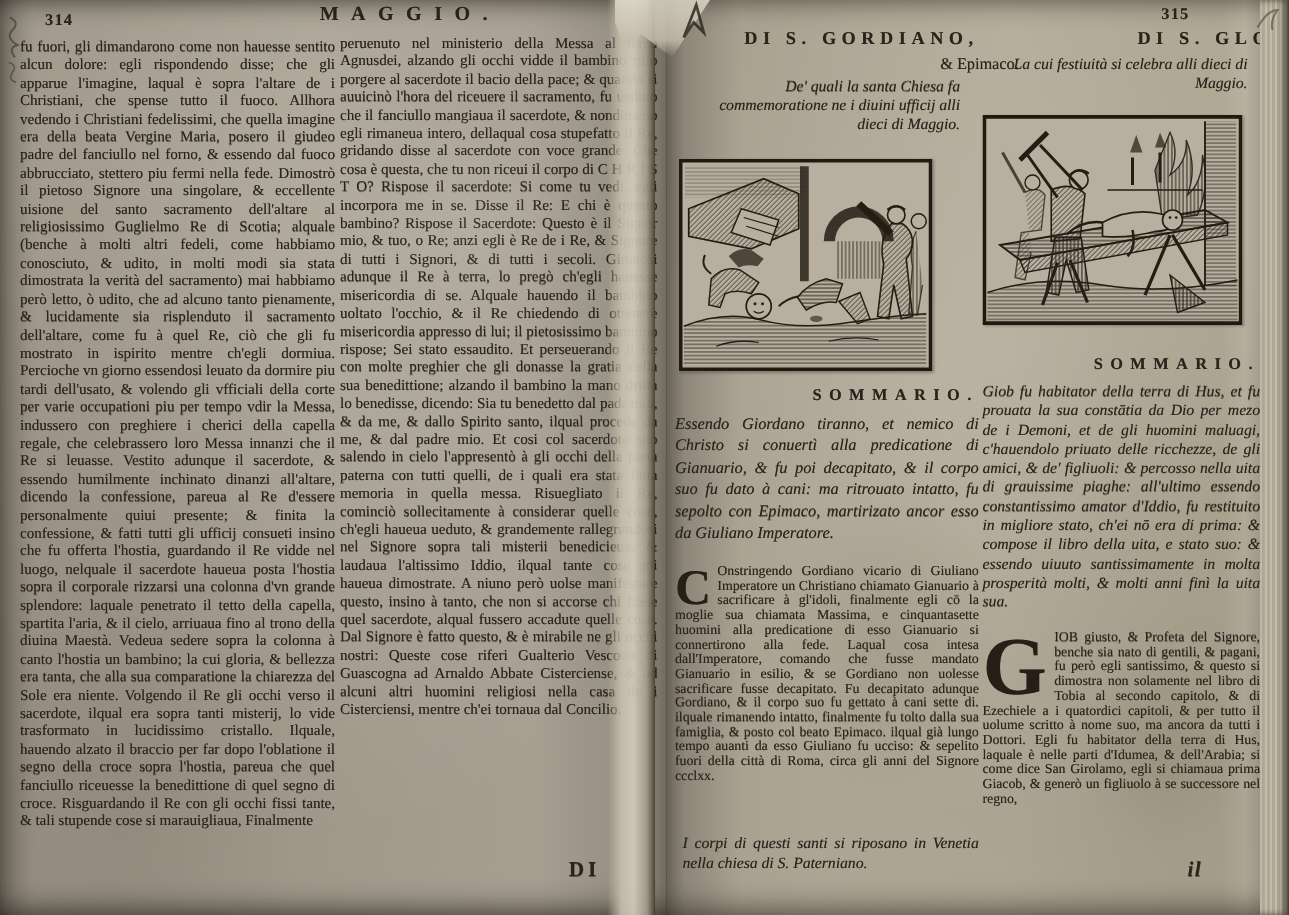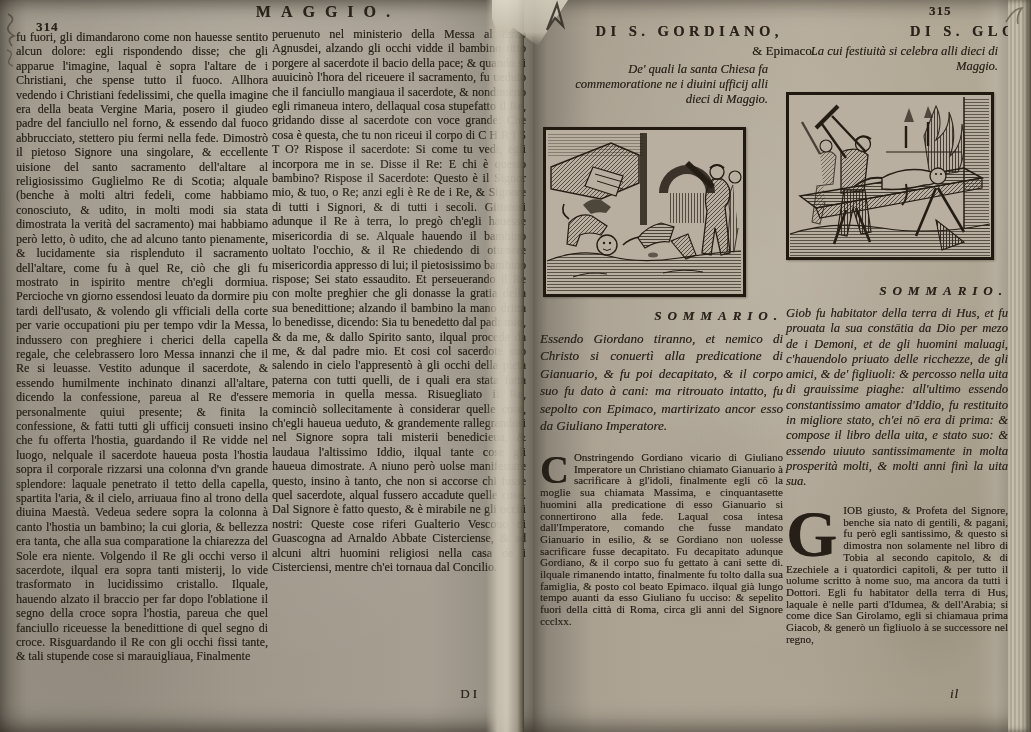--- a/index.html
+++ b/index.html
@@ -46,47 +46,47 @@
   .just{text-align:justify;}
   .ctr{text-align:right;}
   .ital{font-style:italic;}
 
   .pagenum{font-size:13px;font-weight:bold;letter-spacing:1px;}
   .runhead-left{left:140px;top:3px;width:260px;font-size:16px;font-weight:600;letter-spacing:10px;}
 
   .lcol{font-size:12px;line-height:14.4px;}
   .lp-col1{left:16px;top:30px;width:252px;}
   .lp-col2{left:272px;top:27px;width:254px;}
-  .catchword{font-size:13px;font-weight:normal;letter-spacing:3px;}
+  .catchword{font-size:17px;font-weight:bold;letter-spacing:3px;}
 
   .rp-title{font-size:14.5px;font-weight:600;letter-spacing:4.5px;}
   .rp-sub{font-size:13px;}
   .rp-ded{font-size:12.5px;line-height:14.8px;}
-  .somm-title{font-size:13px;font-weight:600;letter-spacing:6px;font-style:italic;}
+  .somm-title{font-size:13px;font-weight:600;letter-spacing:6px;}
   .somm-text{font-size:13px;line-height:17.4px;font-style:italic;}
   .somm-text2{font-size:12.5px;line-height:15.3px;font-style:italic;}
   .rp-body{font-size:11px;line-height:11.7px;}
   .dropcap{float:left;font-weight:600;color:#261f17;}
   .dc-c{font-size:40px;line-height:31px;padding:2px 5px 0 0;}
   .dc-g{font-size:66px;line-height:52px;padding:3px 6px 0 0;}
   .closing{font-size:12.5px;line-height:16px;font-style:italic;}
 
   
   .woodcut{position:absolute;background:#b6ada0;box-shadow:1px 1px 2px rgba(40,32,22,.35);}
   .woodcut svg{display:block;width:100%;height:100%;}
 
   .ink-mark{position:absolute;}
 </style>
 </head>
 <body>
 
 <div class="book">
 
   <div class="page page-left">
-    <div class="abs ink pagenum" style="left:36px;top:19px;">314</div>
+    <div class="abs ink pagenum" style="left:36px;top:8px;">314</div>
     <div class="abs ink ctr runhead-left">MAGGIO.</div>
 
     <div class="abs ink just lcol lp-col1">fu fuori, gli dimandarono come non hauesse sentito alcun dolore: egli rispondendo disse; che gli apparue l'imagine, laqual è sopra l'altare de i Christiani, che spense tutto il fuoco. Allhora vedendo i Christiani fedelissimi, che quella imagine era della beata Vergine Maria, posero il giudeo padre del fanciullo nel forno, &amp; essendo dal fuoco abbrucciato, stettero piu fermi nella fede. Dimostrò il pietoso Signore una singolare, &amp; eccellente uisione del santo sacramento dell'altare al religiosissimo Guglielmo Re di Scotia; alquale (benche à molti altri fedeli, come habbiamo conosciuto, &amp; udito, in molti modi sia stata dimostrata la verità del sacramento) mai habbiamo però letto, ò udito, che ad alcuno tanto pienamente, &amp; lucidamente sia risplenduto il sacramento dell'altare, come fu à quel Re, ciò che gli fu mostrato in ispirito mentre ch'egli dormiua. Percioche vn giorno essendosi leuato da dormire piu tardi dell'usato, &amp; volendo gli vfficiali della corte per varie occupationi piu per tempo vdir la Messa, indussero con preghiere i cherici della capella regale, che celebrassero loro Messa innanzi che il Re si leuasse. Vestito adunque il sacerdote, &amp; essendo humilmente inchinato dinanzi all'altare, dicendo la confessione, pareua al Re d'essere personalmente quiui presente; &amp; finita la confessione, &amp; fatti tutti gli ufficij consueti insino che fu offerta l'hostia, guardando il Re vidde nel luogo, nelquale il sacerdote haueua posta l'hostia sopra il corporale rizzarsi una colonna d'vn grande splendore: laquale penetrato il tetto della capella, spartita l'aria, &amp; il cielo, arriuaua fino al trono della diuina Maestà. Vedeua sedere sopra la colonna à canto l'hostia un bambino; la cui gloria, &amp; bellezza era tanta, che alla sua comparatione la chiarezza del Sole era niente. Volgendo il Re gli occhi verso il sacerdote, ilqual era sopra tanti misterij, lo vide trasformato in lucidissimo cristallo. Ilquale, hauendo alzato il braccio per far dopo l'oblatione il segno della croce sopra l'hostia, pareua che quel fanciullo riceuesse la benedittione di quel segno di croce. Risguardando il Re con gli occhi fissi tante, &amp; tali stupende cose si marauigliaua, Finalmente</div>
     <div class="abs ink just lcol lp-col2">peruenuto nel ministerio della Messa al terzo Agnusdei, alzando gli occhi vidde il bambino ritto porgere al sacerdote il bacio della pace; &amp; quando si auuicinò l'hora del riceuere il sacramento, fu ueduto che il fanciullo mangiaua il sacerdote, &amp; nondimeno egli rimaneua intero, dellaqual cosa stupefatto il Re, gridando disse al sacerdote con voce grande: Che cosa è questa, che tu non riceui il corpo di C H R I S T O? Rispose il sacerdote: Si come tu vedi, egli incorpora me in se. Disse il Re: E chi è questo bambino? Rispose il Sacerdote: Questo è il Signor mio, &amp; tuo, o Re; anzi egli è Re de i Re, &amp; Signore di tutti i Signori, &amp; di tutti i secoli. Gittatosi adunque il Re à terra, lo pregò ch'egli hauesse misericordia di se. Alquale hauendo il bambino uoltato l'occhio, &amp; il Re chiedendo di ottenere misericordia appresso di lui; il pietosissimo bambino rispose; Sei stato essaudito. Et perseuerando il Re con molte preghier che gli donasse la gratia della sua benedittione; alzando il bambino la mano dritta lo benedisse, dicendo: Sia tu benedetto dal padr mio, &amp; da me, &amp; dallo Spirito santo, ilqual procede da me, &amp; dal padre mio. Et cosi col sacerdote suo salendo in cielo l'appresentò à gli occhi della pietà paterna con tutti quelli, de i quali era stata fatta memoria in quella messa. Risuegliato il Re, cominciò sollecitamente à considerar quelle cose, ch'egli haueua ueduto, &amp; grandemente rallegrandosi nel Signore sopra tali misterii benedicieua, &amp; laudaua l'altissimo Iddio, ilqual tante cose gli haueua dimostrate. A niuno però uolse manifestare questo, insino à tanto, che non si accorse chi fusse quel sacerdote, alqual fussero accadute quelle cose. Dal Signore è fatto questo, &amp; è mirabile ne gli occhi nostri: Queste cose riferi Gualterio Vescouo di Guascogna ad Arnaldo Abbate Cisterciense, &amp; ad alcuni altri huomini religiosi nella casa de i Cisterciensi, mentre ch'ei tornaua dal Concilio.</div>
 
     <div class="abs ink catchword" style="left:420px;top:686px;width:60px;text-align:right;">DI</div>
   </div>
 
   <div class="page page-right">
 
@@ -140,20 +140,21 @@
       <path d="M30 150q16-6 34-3M120 146q20-5 40-1" stroke="#241d14" stroke-width="1" fill="none"></path>
     </svg>
   </div>
 
   <div class="abs ink ctr somm-title" style="left:540px;top:308px;width:243px;">SOMMARIO.</div>
   <div class="abs ink just somm-text" style="left:540px;top:330px;width:243px;">Essendo Giordano tiranno, et nemico di Christo si conuertì alla predicatione di Gianuario, &amp; fu poi decapitato, &amp; il corpo suo fu dato à cani: ma ritrouato intatto, fu sepolto con Epimaco, martirizato ancor esso da Giuliano Imperatore.</div>
 
   <div class="abs ink just rp-body" style="left:540px;top:452px;width:243px;">
     <span class="dropcap dc-c">C</span><span>Onstringendo Gordiano vicario di Giuliano Imperatore un Christiano chiamato Gianuario à sacrificare à gl'idoli, finalmente egli cō la moglie sua chiamata Massima, e cinquantasette huomini alla predicatione di esso Gianuario si connertirono alla fede. Laqual cosa intesa dall'Imperatore, comando che fusse mandato Gianuario in esilio, &amp; se Gordiano non uolesse sacrificare fusse decapitato. Fu decapitato adunque Gordiano, &amp; il corpo suo fu gettato à cani sette di. ilquale rimanendo intatto, finalmente fu tolto dalla sua famiglia, &amp; posto col beato Epimaco. ilqual già lungo tempo auanti da esso Giuliano fu ucciso: &amp; sepelito fuori della città di Roma, circa gli anni del Signore ccclxx.</span>
   </div>
+  <div class="abs ink just closing" style="left:546px;top:666px;width:237px;">I corpi di questi santi si riposano in Venetia nella chiesa di S. Paterniano.</div>
 
   <div class="abs ink ctr rp-title" style="left:818px;top:23px;width:222px;">DI S. GLOB.</div>
   <div class="abs ink ctr ital rp-ded" style="left:796px;top:44px;width:202px;">La cui festiuità si celebra alli dieci di Maggio.</div>
 
   <div class="woodcut" style="left:786px;top:92px;width:208px;height:168px;">
     <svg viewBox="0 0 208 168" preserveAspectRatio="none" aria-hidden="true">
       <defs>
         <pattern id="w2h" width="4" height="3" patternUnits="userSpaceOnUse">
             <path d="M0 1.5h4" stroke="#2b241b" stroke-width="0.8"></path>
           </pattern>

